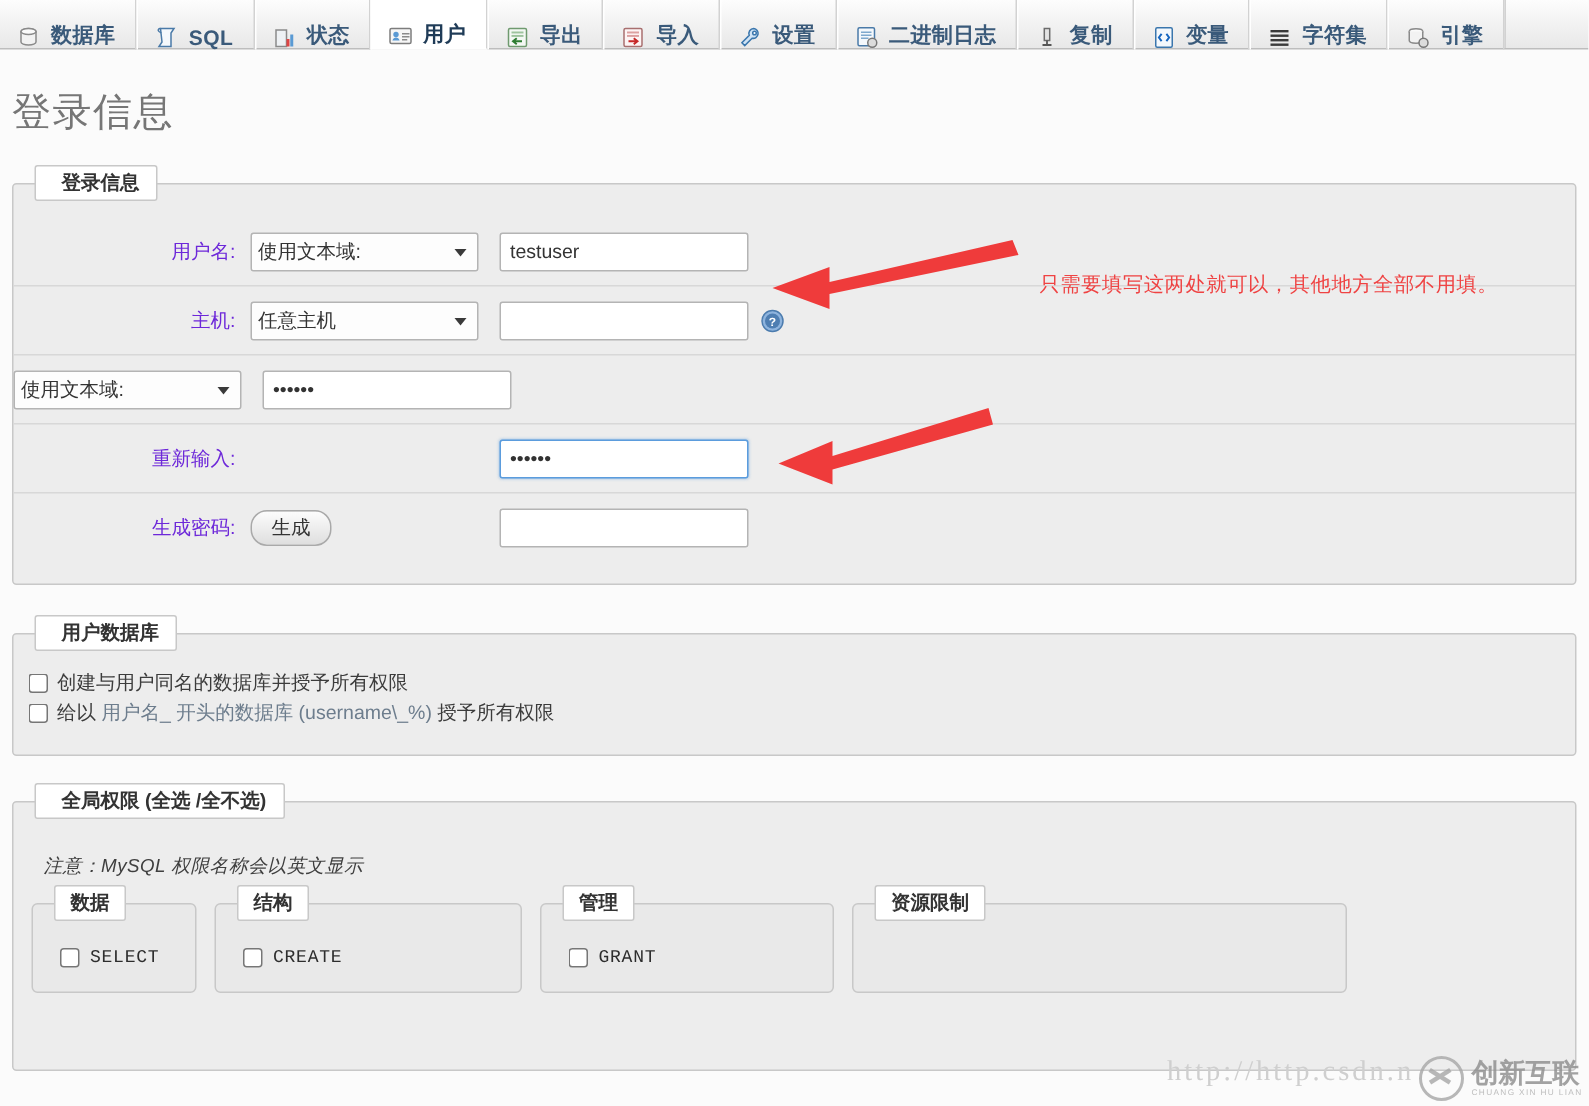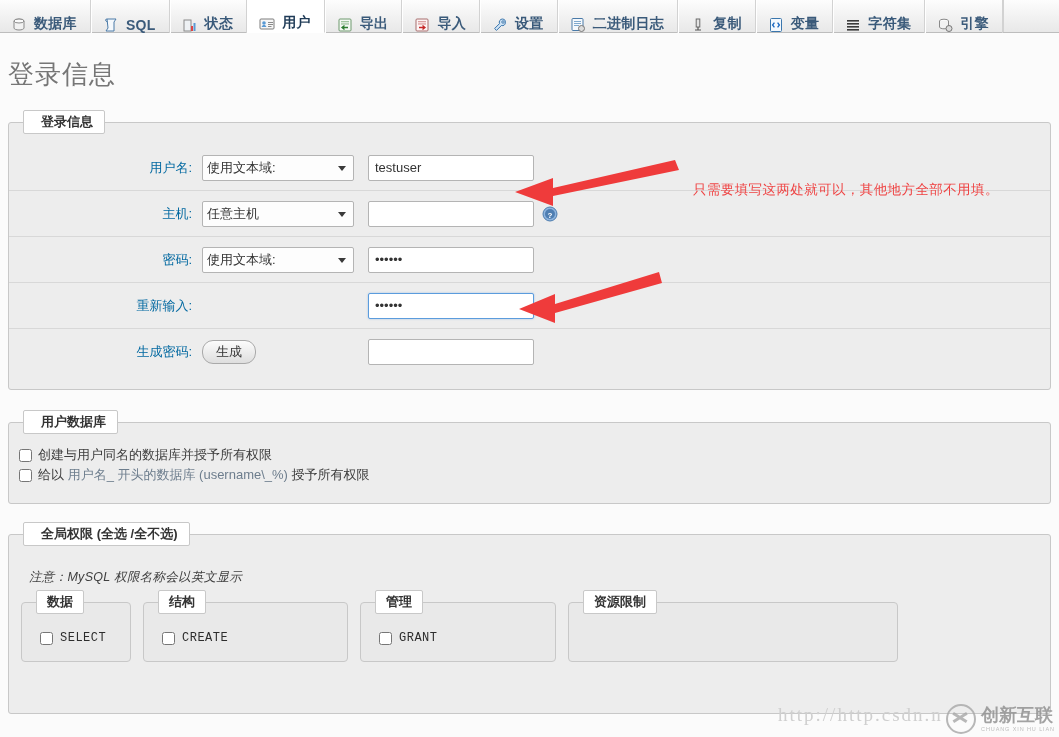--- a/index.html
+++ b/index.html
@@ -112,26 +112,26 @@
     display: flex;
     align-items: center;
     height: 46px;
     border-bottom: 1px solid #d8d8d8;
     padding-left: 0;
     box-sizing: border-box;
   }
   .frow:last-child { border-bottom: none; }
   .frow.first { margin-top: 22px; }
   .flabel {
-    width: 193px;
+    width: 158px;
     text-align: right;
     padding-right: 10px;
     box-sizing: border-box;
     font-size: 13px;
-    color: #0369a1;
+    color: #6d28d9;
   }
   .fctl { width: 152px; box-sizing: border-box; }
   .fval { width: 166px; box-sizing: border-box; padding-left: 14px;}
 
   select.sel {
     width: 152px;
     height: 26px;
     font-size: 13px;
     font-family: "Liberation Sans", sans-serif;
     color: #333;
@@ -506,21 +506,20 @@
         <svg width="16" height="16" viewBox="0 0 16 16">
           <circle cx="8" cy="8" r="7" fill="#8eb4de" stroke="#4c7cae"></circle>
           <circle cx="8" cy="8" r="5" fill="#4e7eb2"></circle>
           <text x="8" y="11.5" font-size="8" font-family="Liberation Sans, sans-serif" fill="#ffffff" text-anchor="middle" font-weight="bold">?</text>
         </svg>
       </span>
     </div>
   </div>
 
   <div class="frow">
-    <div class="flabel">密码:</div>
     <div class="fctl">
       <div class="selwrap">
         <select class="sel">
           <option>使用文本域:</option>
         </select>
       </div>
     </div>
     <div class="fval">
       <input class="txt" type="text" value="••••••" style="">
     </div>

